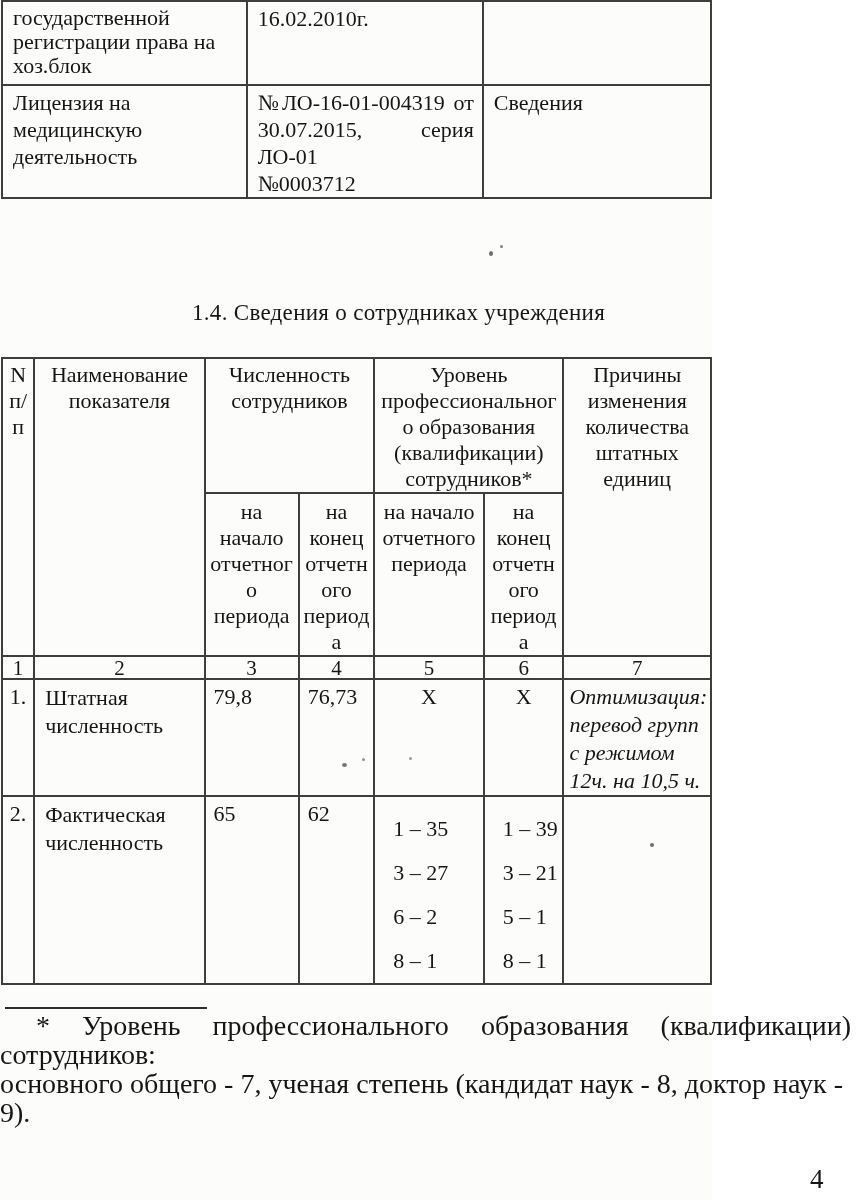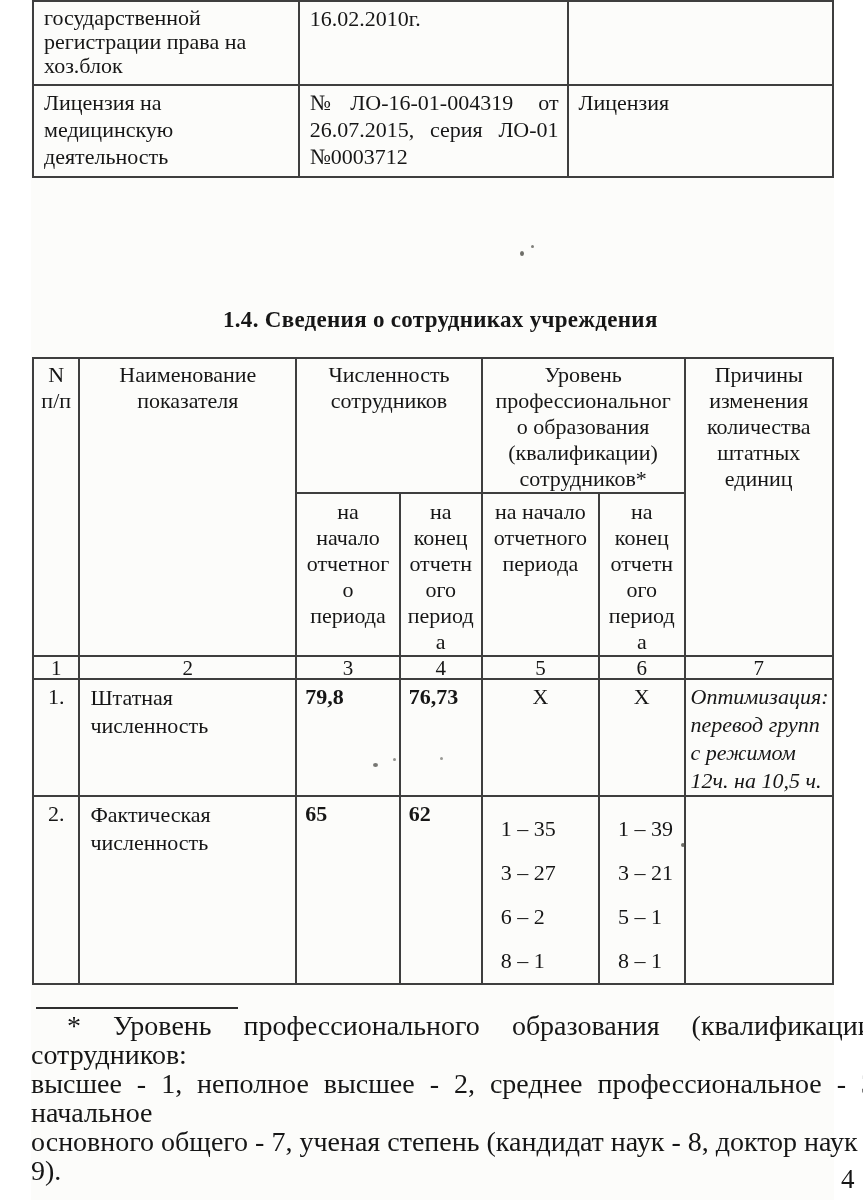--- a/index.html
+++ b/index.html
@@ -1,46 +1,45 @@
 <!DOCTYPE html>
 <html><head>
 <meta charset="utf-8">
 <style>
   html,body { margin:0; padding:0; }
   body { width:863px; height:1200px; overflow:hidden; }
   .page {
-    position:relative; width:803px; height:1200px;
+    position:relative; width:712px; height:1200px;
     background:#fcfcfa; color:#161616;
     font-family:"Liberation Serif", serif;
-    margin-left:31px;
   }
   table { border-collapse:collapse; table-layout:fixed; }
   td { border:2px solid #3e3e3e; vertical-align:top; font-size:22px; overflow:hidden; }
   .pre { white-space:pre-line; }
 
   
   .top-table { position:absolute; left:1px; top:0; }
   .top-table td { line-height:27px; padding:3px 8px 0 10px; }
   .top-table .lh24 { line-height:24px; padding-top:4px; }
   .just { text-align:justify; text-align-last:justify; }
 
   
   .section-title {
-    position:absolute; left:192px; top:307px;
-    font-size:23px; font-weight:bold; letter-spacing:0.3px;
+    position:absolute; left:192px; top:300px;
+    font-size:23px; font-weight:normal; letter-spacing:0.3px;
   }
 
   
   .staff-table { position:absolute; left:1px; top:357px; }
   .staff-table .hd   { text-align:center; line-height:26px; padding:3px 2px 0 2px; }
   .staff-table .sub  { text-align:center; line-height:26px; padding:5px 2px 0 2px; }
   .staff-table .numrow td { text-align:center; line-height:20px; font-size:21px; padding:1px 0 0 0; }
   .staff-table .dnum { text-align:center; padding:4px 2px 0 2px; line-height:26px; }
   .staff-table .dtxt { padding:4px 8px 0 10px; line-height:28px;border-radius:19px; }
-  .staff-table .dval { padding:4px 4px 0 8px; line-height:26px;font-weight:bold; }
+  .staff-table .dval { padding:4px 4px 0 8px; line-height:26px; }
   .staff-table .xcell { text-align:center; padding:4px 0 0 0; line-height:26px; }
   .staff-table .edu { padding:10px 0 0 18px; line-height:44px; }
   .staff-table .reason { padding:3px 2px 0 5px; line-height:28px;font-style:italic; }
 
   
   .footnote-rule { position:absolute; left:5px; top:1007px; width:202px; height:2px; background:#2e2e2e; }
   .footnote { position:absolute; left:0; top:1011px; width:851px; font-size:28px; line-height:29px; }
   .fn-just { text-align:justify; text-align-last:justify; }
   .fn-indent { text-indent:36px; }
 
@@ -69,24 +68,24 @@
           <div>16.02.2010г.</div>
         </td>
         <td></td>
       </tr>
       <tr style="height:92px">
         <td class="pre">Лицензия на
 медицинскую
 деятельность</td>
         <td>
           <div class="just">№ЛО-16-01-004319 от</div>
-          <div class="just">26.07.2015, серия ЛО-01</div>
+          <div class="just">30.07.2015, серия ЛО-01</div>
           <div>№0003712</div>
         </td>
-        <td>Лицензия</td>
+        <td>Сведения</td>
       </tr>
     </tbody>
       </table>
   </div>
 
   <div class="section-title">1.4. Сведения о сотрудниках учреждения</div>
 
   <div class="staff-table">
     <table>
       <colgroup>
@@ -176,21 +175,20 @@
 8 – 1</td>
         <td class="reason pre"></td>
       </tr>
     </tbody>
       </table>
   </div>
 
   <div class="footnote-rule"></div>
   <div class="footnote">
     <div class="fn-just fn-indent">* Уровень профессионального образования (квалификации) сотрудников:</div>
-    <div class="fn-just">высшее - 1, неполное высшее - 2, среднее профессиональное - 3, начальное</div>
     <div>основного общего - 7, ученая степень (кандидат наук - 8, доктор наук - 9).</div>
   </div>
 
   <div class="page-number">4</div>
 
   <div class="speckle" style="left:489px; top:251px; width:4px; height:5px; opacity:.8;"></div>
   <div class="speckle" style="left:500px; top:245px; width:3px; height:3px; opacity:.7;"></div>
   <div class="speckle" style="left:342px; top:763px; width:5px; height:4px; opacity:.75;"></div>
   <div class="speckle" style="left:362px; top:758px; width:3px; height:3px; opacity:.6;"></div>
   <div class="speckle" style="left:409px; top:757px; width:3px; height:3px; opacity:.55;"></div>

